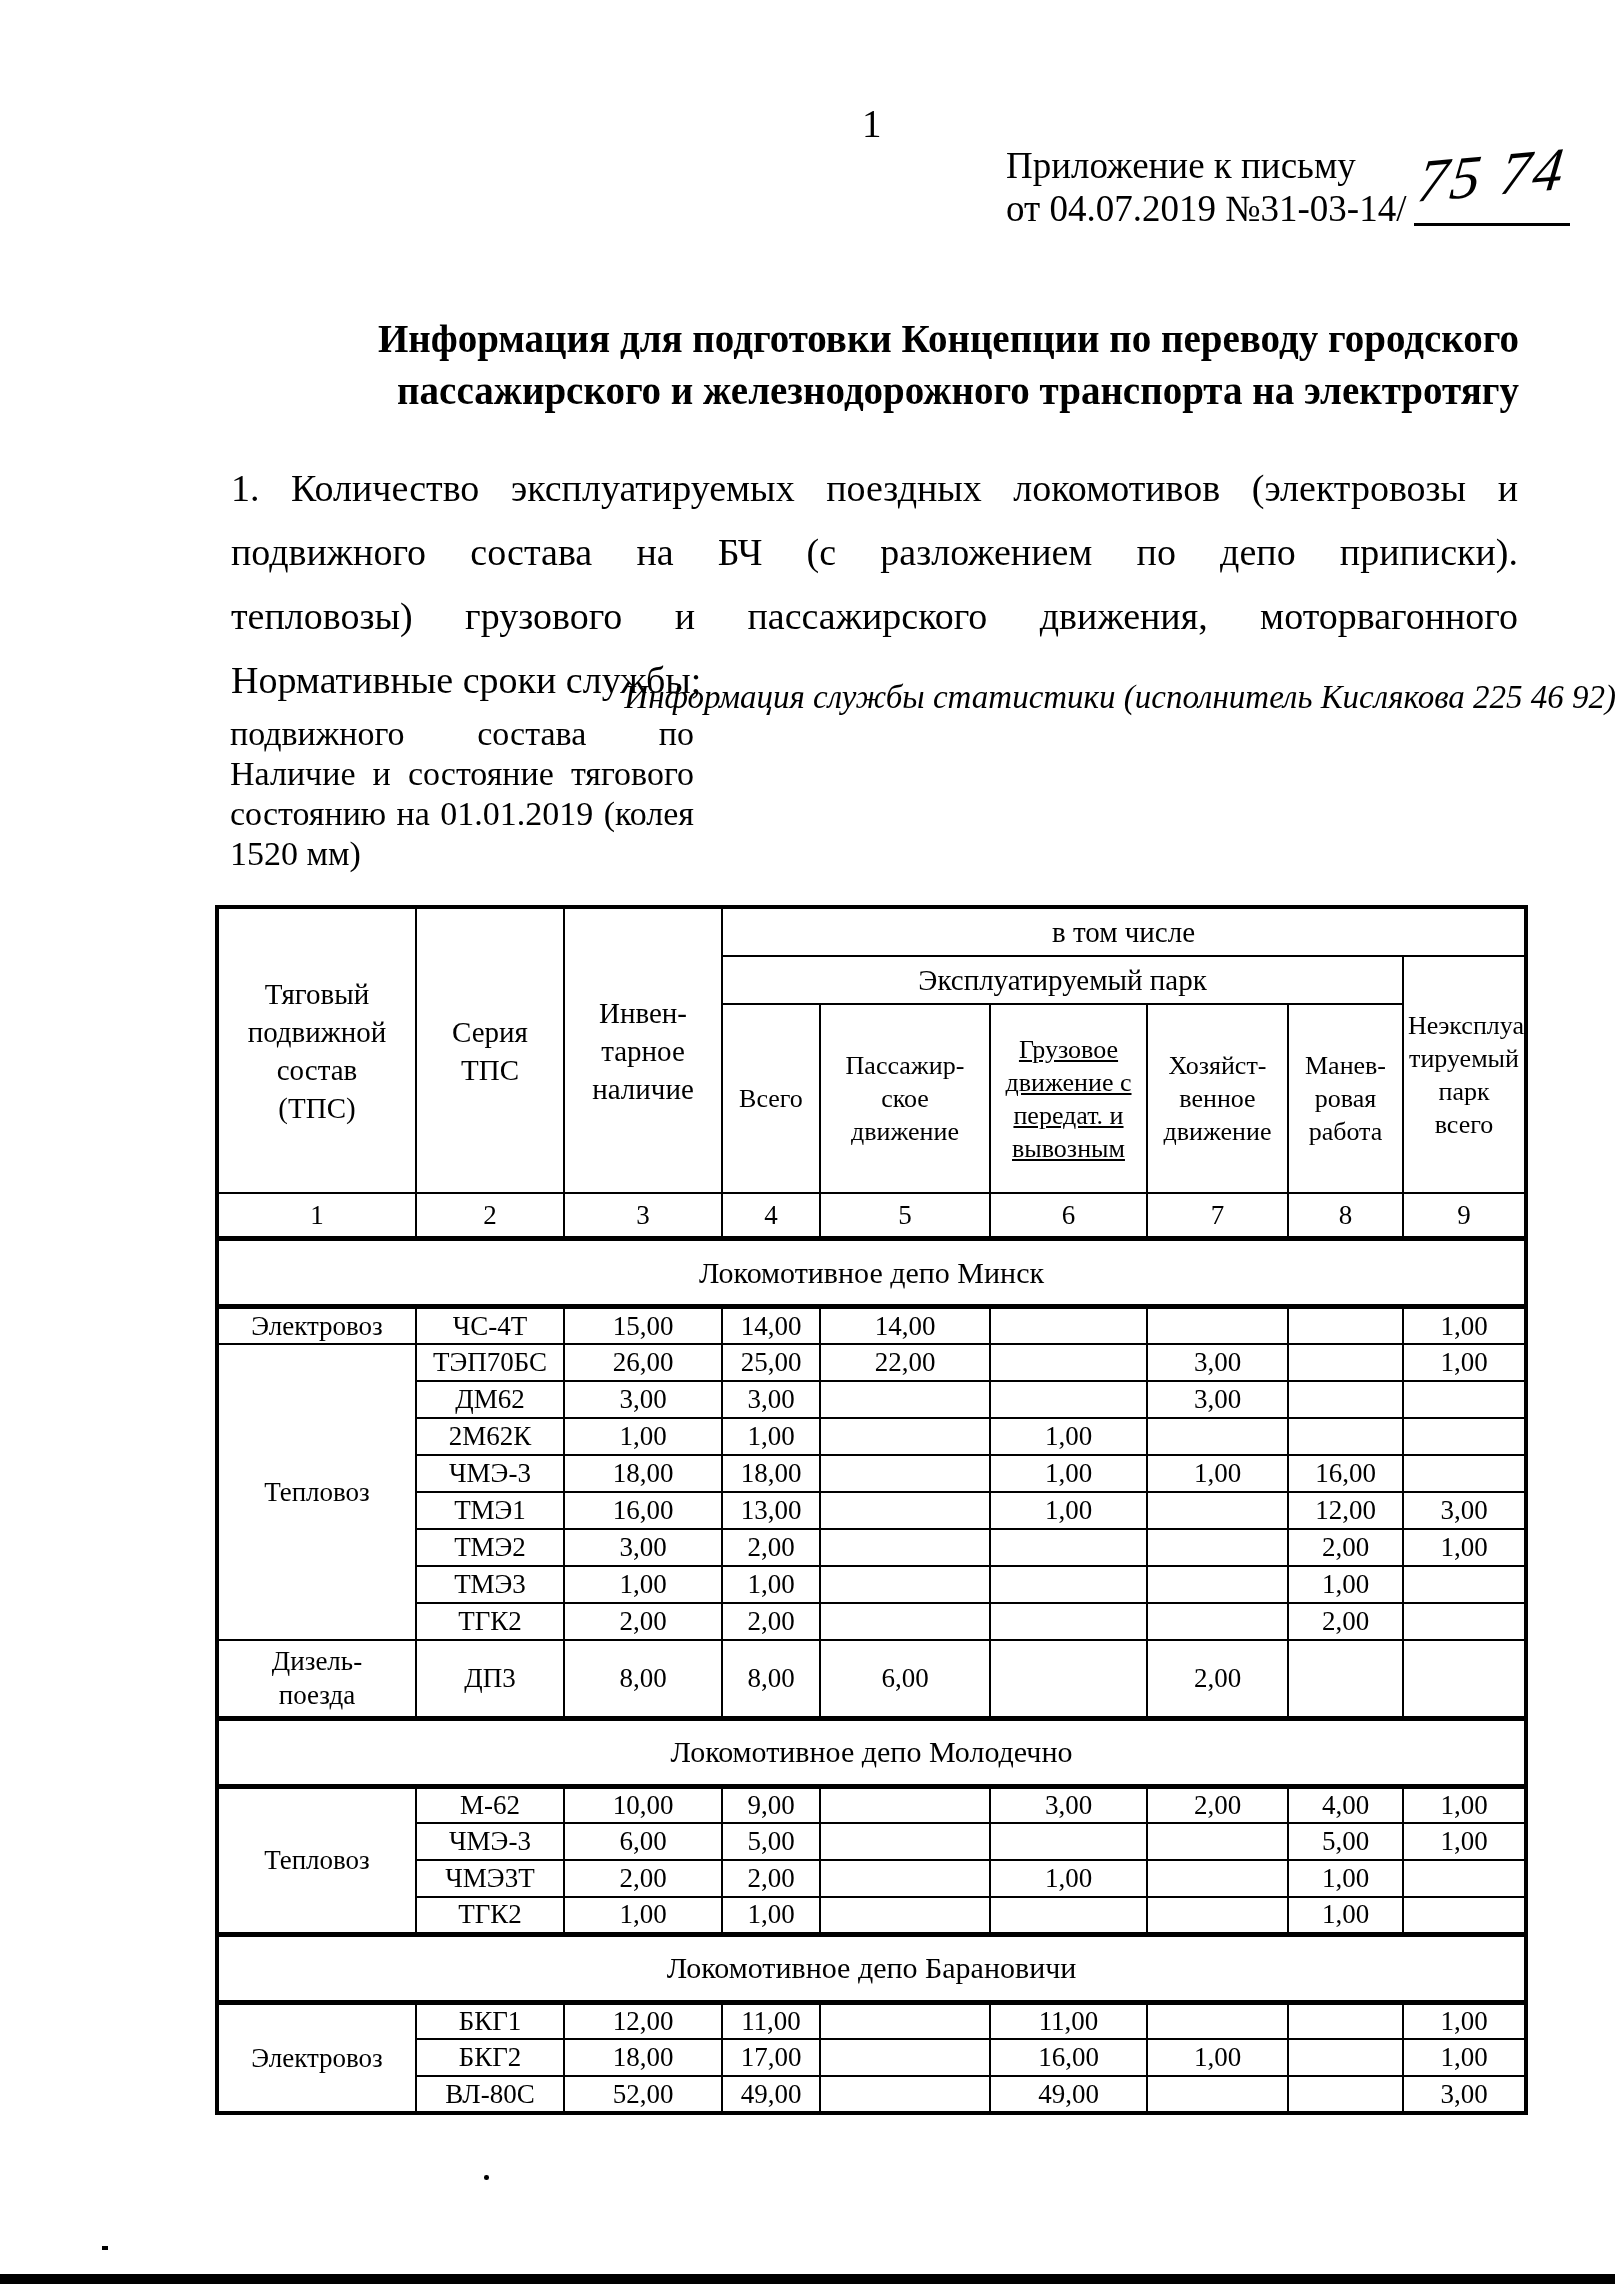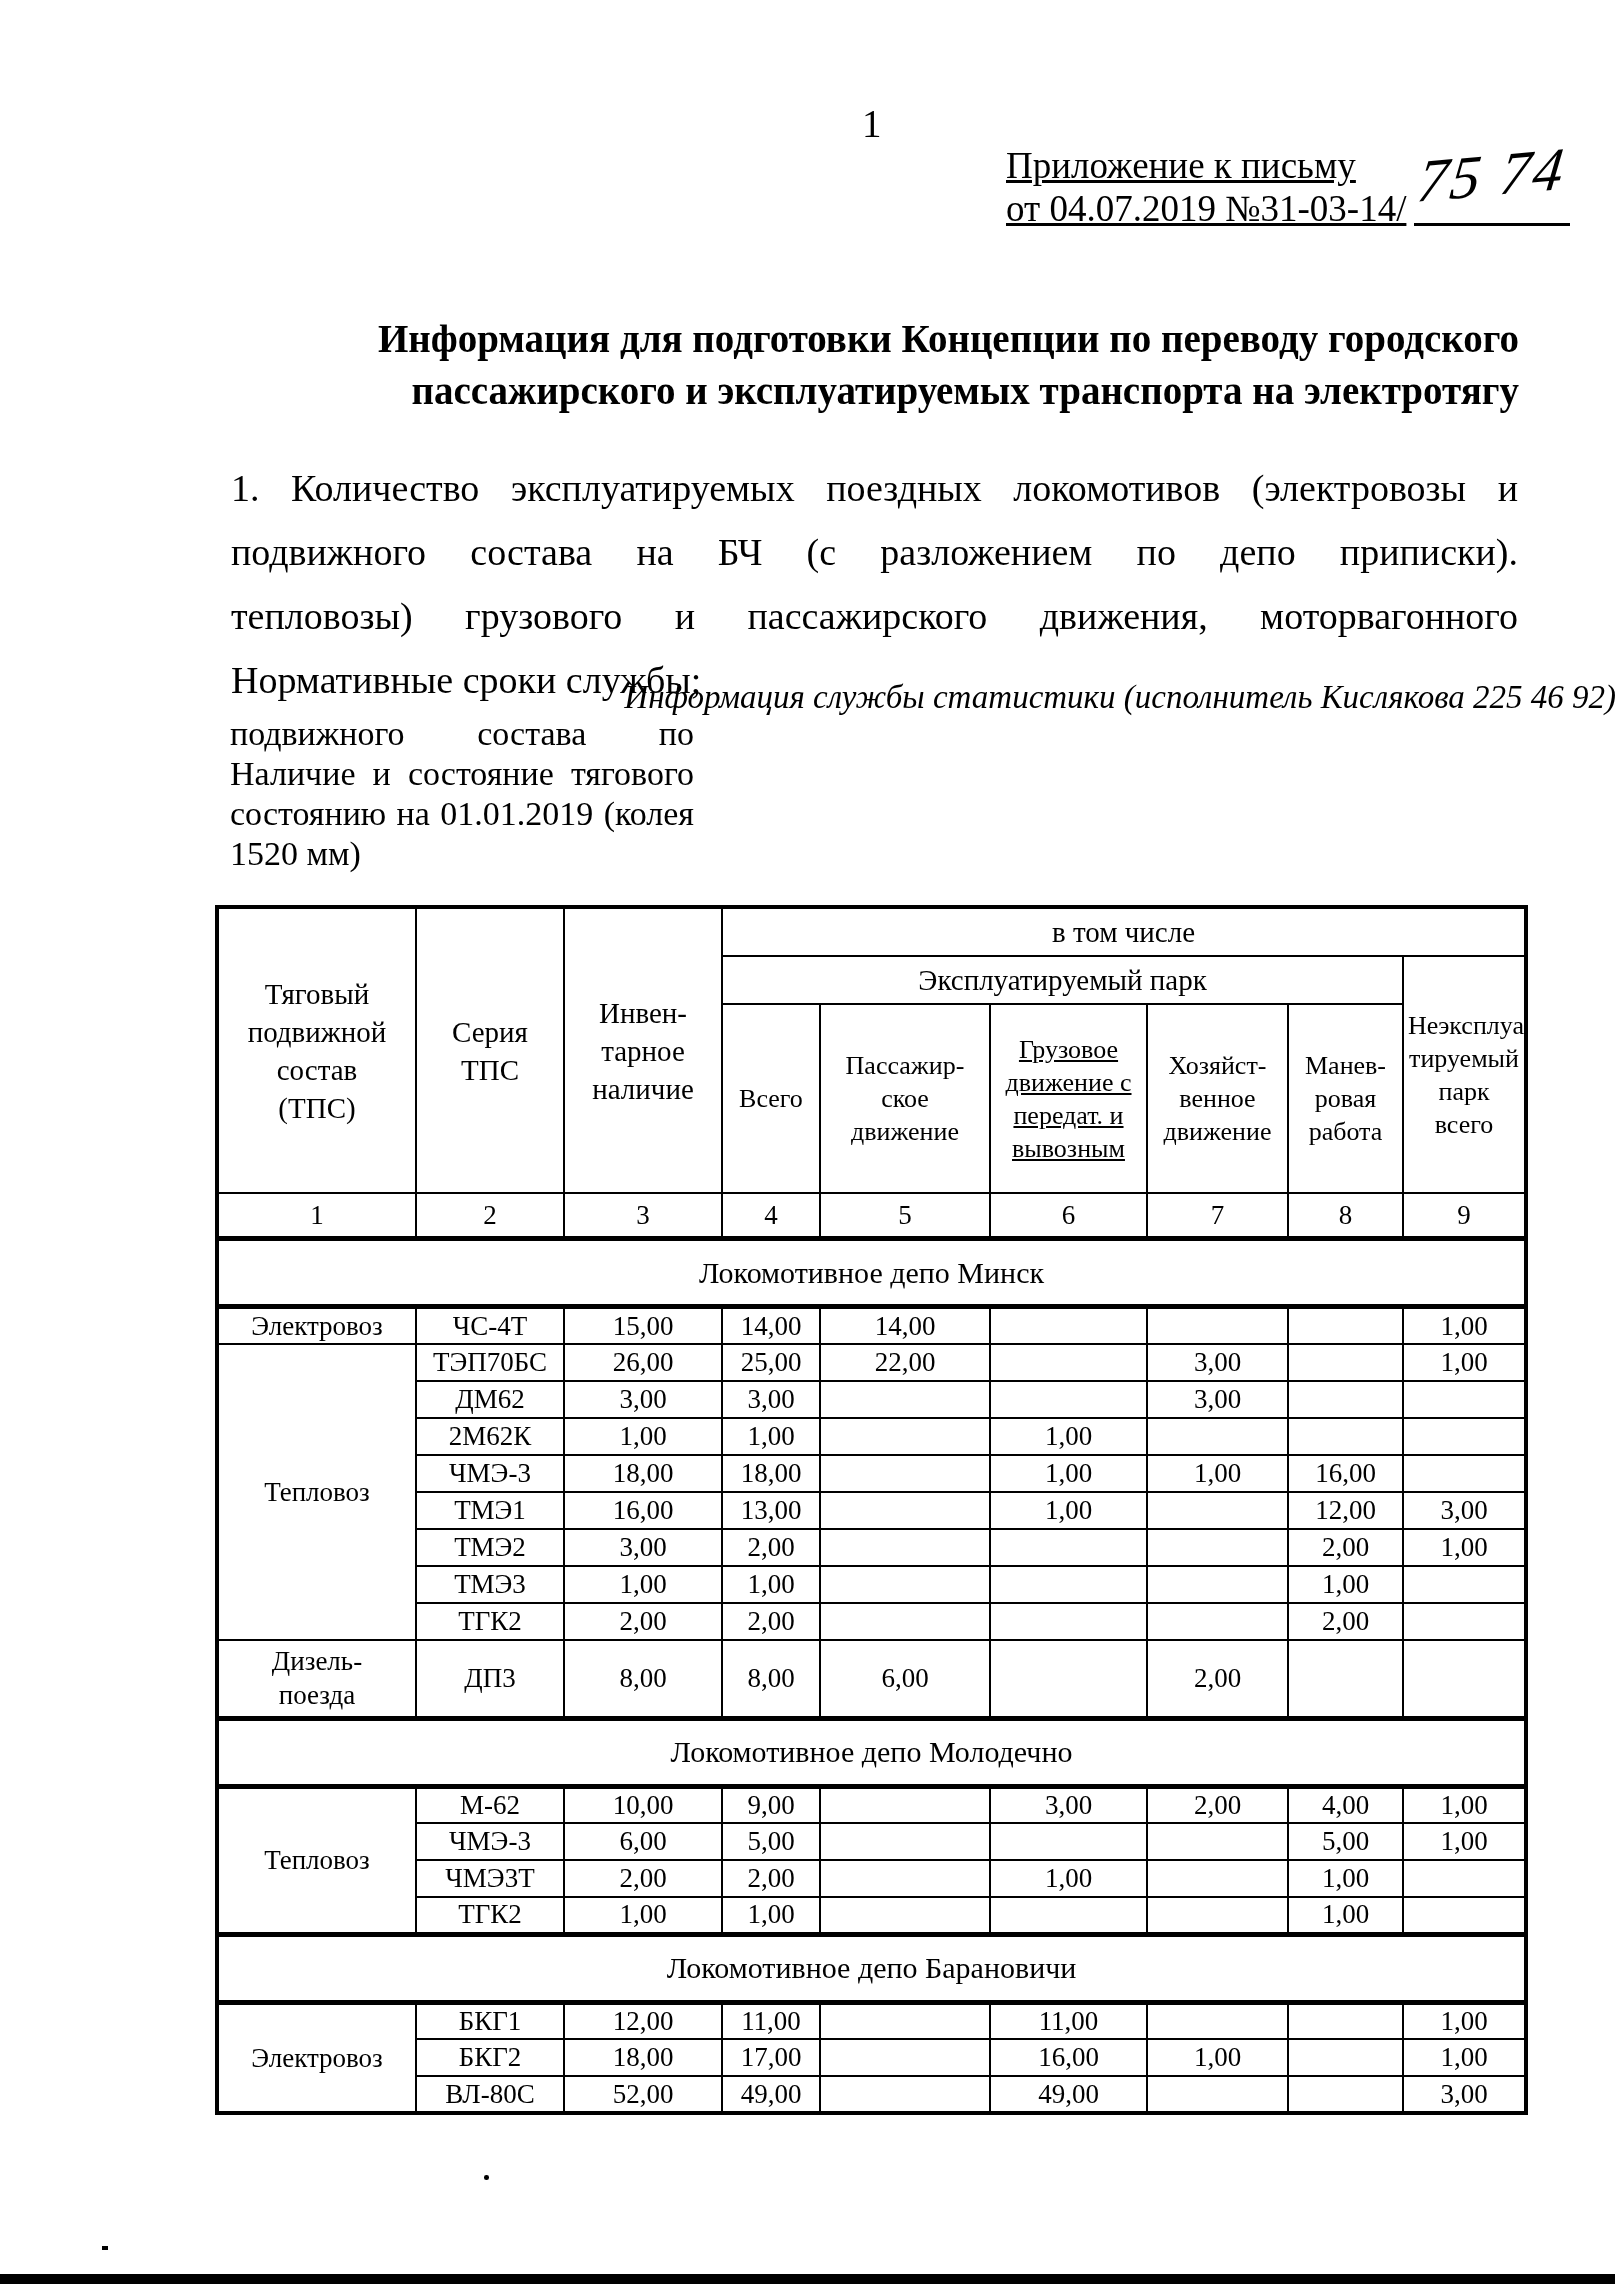--- a/index.html
+++ b/index.html
@@ -13,21 +13,21 @@
     overflow:hidden;
   }
 
   .page-number {
     position:absolute; top:104px; left:862px;
     font-size:39px; line-height:1;
   }
 
   .appendix {
     position:absolute; top:146px; left:1006px;
-    font-size:37px; line-height:40px; white-space:nowrap;text-decoration:underline;
+    font-size:37px; line-height:40px; white-space:nowrap;
   }
   .handwritten-wrap {
     display:inline-block; position:relative;
     width:156px; height:37px;
     border-bottom:3.9px solid #000;
     margin-left:7.8px; vertical-align:-5.2px;
   }
   .handwritten {
     position:absolute; left:3.9px; top:-31px;
     font-size:60px; font-style:italic;
@@ -99,21 +99,21 @@
 
   <div class="page-number">1</div>
 
   <div class="appendix">
     <div>Приложение к письму</div>
     <div><span>от 04.07.2019 №31-03-14/</span><span class="handwritten-wrap"><span class="handwritten">75 74</span></span></div>
   </div>
 
   <div class="doc-title">
     <div>Информация для подготовки Концепции по переводу городского</div>
-    <div>пассажирского и эксплуатируемых транспорта на электротягу</div>
+    <div>пассажирского и железнодорожного транспорта на электротягу</div>
   </div>
 
   <div class="para1">
     <div class="jline">1. Количество эксплуатируемых поездных локомотивов (электровозы и</div>
     <div class="jline">подвижного состава на БЧ (с разложением по депо приписки).</div>
     <div class="jline">тепловозы) грузового и пассажирского движения, моторвагонного</div>
     <div>Нормативные сроки службы;</div>
   </div>
 
   <div class="stat-note">Информация службы статистики (исполнитель Кислякова 225 46 92)</div>

